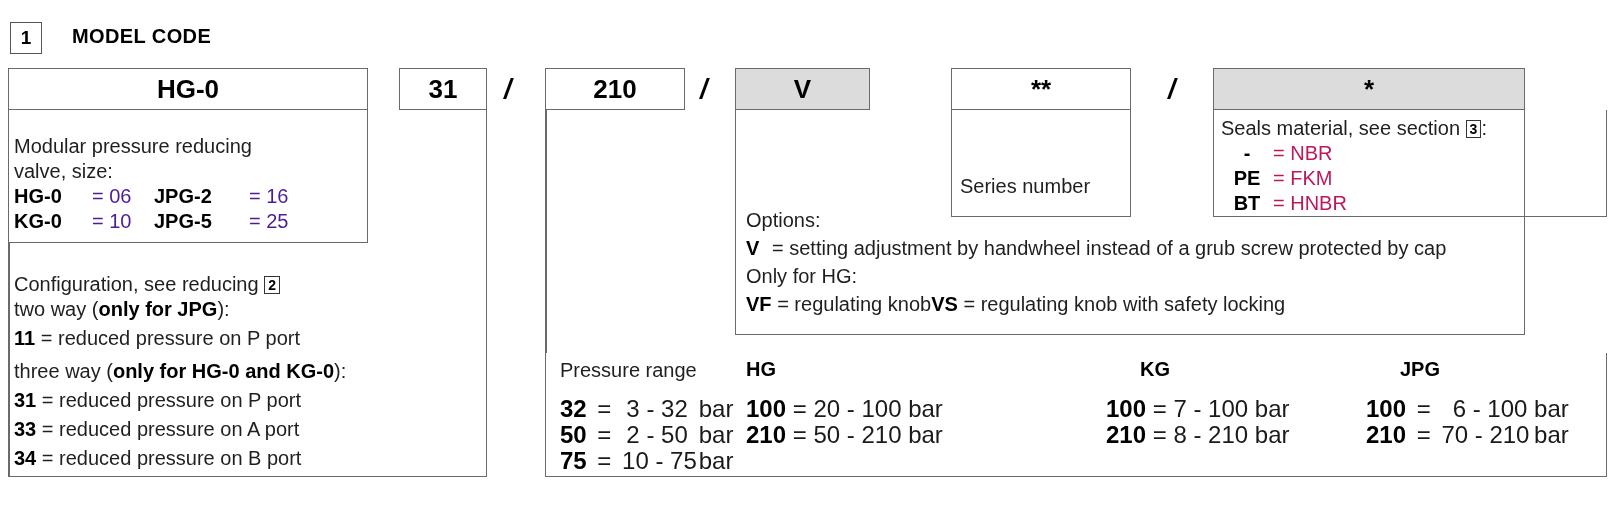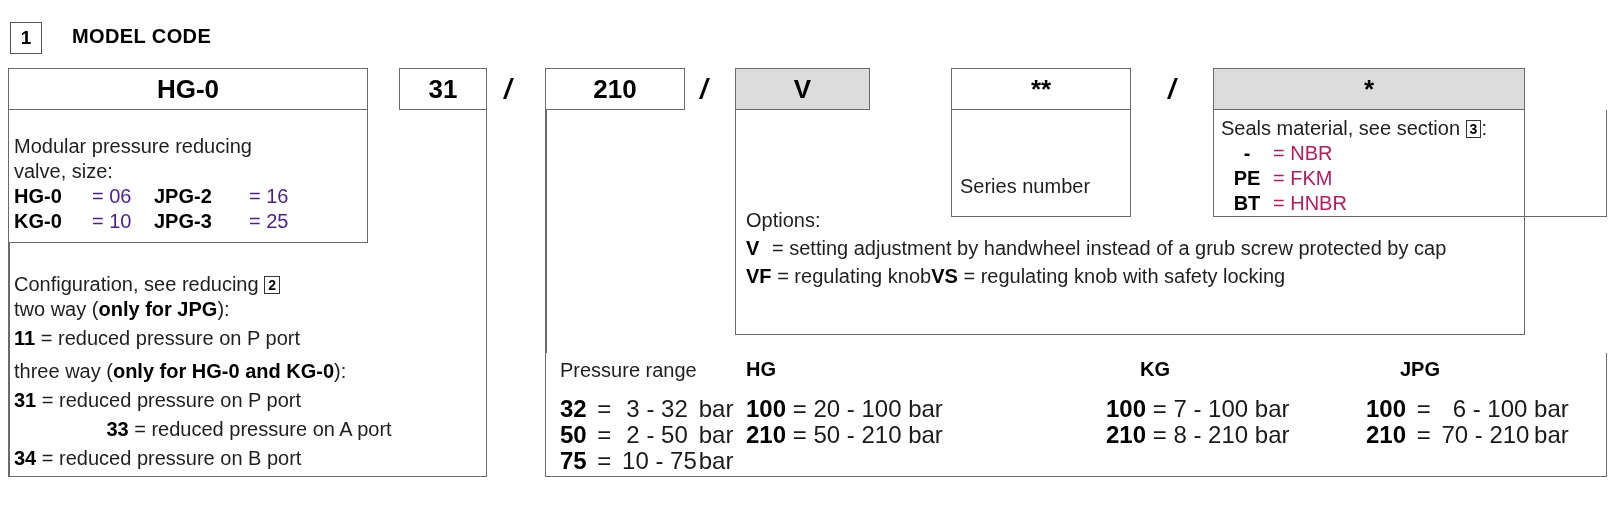--- a/index.html
+++ b/index.html
@@ -124,21 +124,21 @@
     <div class="row">Modular pressure reducing</div>
     <div class="row">valve, size:</div>
     <div class="sizegrid">
       <span class="k">HG-0</span>
       <span class="v"><span>=</span>&nbsp;<span>06</span></span>
       <span class="k">JPG-2</span>
       <span class="v"><span>=</span>&nbsp;<span>16</span></span>
 
       <span class="k">KG-0</span>
       <span class="v"><span>=</span>&nbsp;<span>10</span></span>
-      <span class="k">JPG-3</span>
+      <span class="k">JPG-5</span>
       <span class="v"><span>=</span>&nbsp;<span>25</span></span>
     </div>
   </div>
 
   <div class="abs frame no-top" style="left:8px; top:110px; width:479px; height:367px; border-left:none; border-right:1.5px solid #6a6a6a; border-bottom:1.5px solid #6a6a6a;"></div>
   <div class="abs" style="left:8px; top:243px; width:1.5px; height:234px; background:#6a6a6a;"></div>
 
   <div class="abs codebox" style="left:399px; top:68px; width:88px;">31</div>
 
   <div class="abs slash" style="left:504px; top:74px;">/</div>
@@ -157,21 +157,21 @@
       <span>reduced pressure on P port</span>
     </div>
     <div class="row" style="margin-top:8px;">
       <span>three way (</span><b>only for HG-0 and KG-0</b><span>):</span>
     </div>
     <div class="row" style="margin-top:4px;">
       <b>31</b>
       <span>=</span>
       <span>reduced pressure on P port</span>
     </div>
-    <div class="row" style="margin-top:4px;text-align:center;">
+    <div class="row" style="margin-top:4px;">
       <b>33</b>
       <span>=</span>
       <span>reduced pressure on A port</span>
     </div>
     <div class="row" style="margin-top:4px;">
       <b>34</b>
       <span>=</span>
       <span>reduced pressure on B port</span>
     </div>
   </div>
@@ -265,20 +265,21 @@
 
   <div class="abs codebox shaded" style="left:735px; top:68px; width:135px;">V</div>
 
   <div class="abs frame no-top" style="left:735px; top:110px; width:790px; height:225px;"></div>
 
   <div class="abs txt" style="left:746px; top:208px; width:790px;">
     <div class="row">Options:</div>
     <div class="row" style="margin-top:3px;">
       <b style="display:inline-block;width:26px;">V</b><span>= setting adjustment by handwheel instead of a grub screw protected by cap</span>
     </div>
+    <div class="row" style="margin-top:3px;">Only for HG:</div>
     <div class="row" style="margin-top:3px;">
       <b>VF</b>
       <span>= regulating knob</span><b>VS</b>
       <span>= regulating knob with safety locking</span>
     </div>
   </div>
 
   <div class="abs codebox" style="left:951px; top:68px; width:180px;">**</div>
 
   <div class="abs frame no-top" style="left:951px; top:110px; width:180px; height:107px;"></div>

